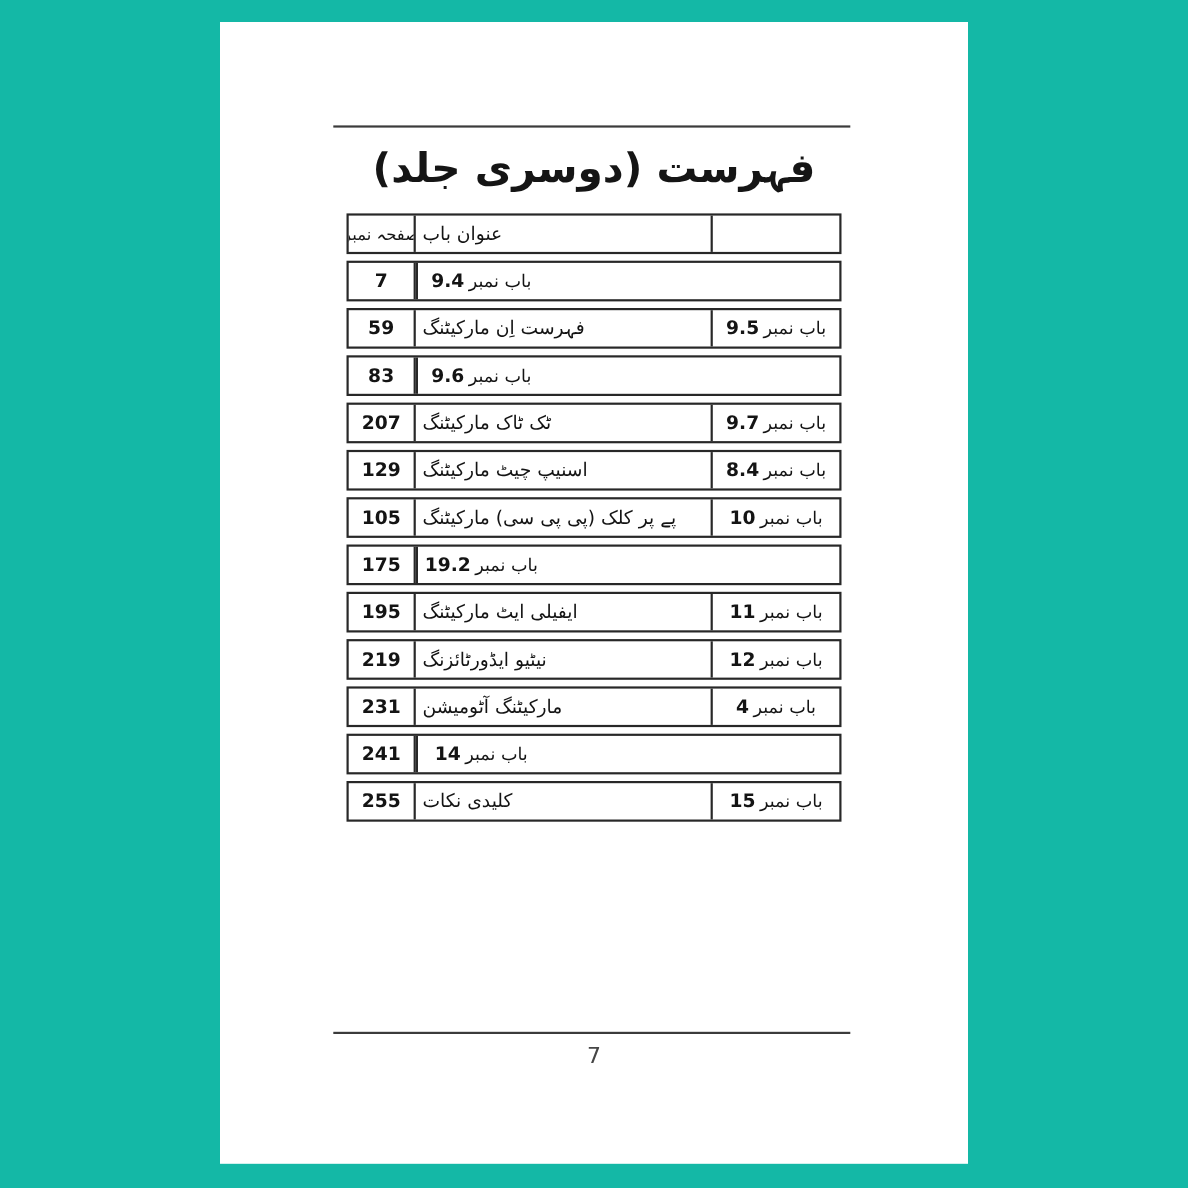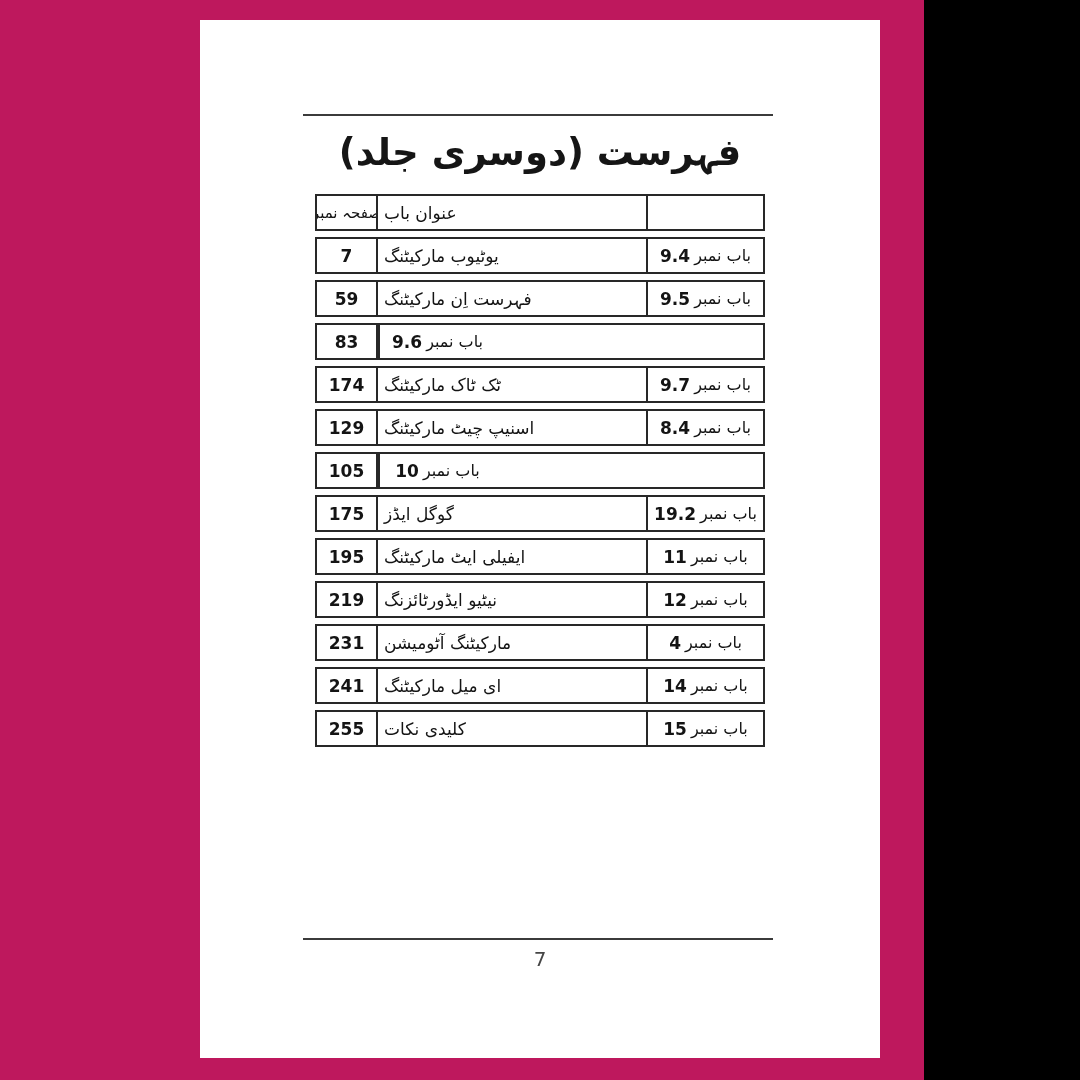--- a/index.html
+++ b/index.html
@@ -2,21 +2,21 @@
 <html lang="ur"><head>
 <meta charset="utf-8">
 <style>
   html, body {
     margin: 0; padding: 0;
     width: 1080px; height: 1080px;
     background: #000000;
     font-family: "DejaVu Sans", sans-serif;
     overflow: hidden;
   }
-  .stage { position: relative; width: 924px; height: 1080px; background: #be185d; }
+  .stage { position: relative; width: 1080px; height: 1080px; background: #14b8a6; }
   .page {
     position: absolute; left: 200px; top: 20px;
     width: 680px; height: 1038px;
     background: #ffffff;
   }
   .rule {
     position: absolute; left: 103px; width: 470px; height: 2px;
     background: #3b3b3b;
   }
   .top-rule { top: 94px; }
@@ -97,23 +97,20 @@
       <div class="row header-row">
         <div class="cell page-cell">صفحہ نمبر</div>
         <div class="cell title-cell">عنوان باب</div>
         <div class="cell chapter-cell"></div>
       </div>
 
   <div class="row">
     <div class="cell page-cell">
       <span>7</span>
     </div>
-    <div class="cell title-cell">
-      <span>یوٹیوب مارکیٹنگ</span>
-    </div>
     <div class="cell chapter-cell">
       <span>باب نمبر</span>
       <span class="chapter-num">9.4</span>
     </div>
   </div>
 
   <div class="row">
     <div class="cell page-cell">
       <span>59</span>
     </div>
@@ -131,21 +128,21 @@
       <span>83</span>
     </div>
     <div class="cell chapter-cell">
       <span>باب نمبر</span>
       <span class="chapter-num">9.6</span>
     </div>
   </div>
 
   <div class="row">
     <div class="cell page-cell">
-      <span>174</span>
+      <span>207</span>
     </div>
     <div class="cell title-cell">
       <span>ٹک ٹاک مارکیٹنگ</span>
     </div>
     <div class="cell chapter-cell">
       <span>باب نمبر</span>
       <span class="chapter-num">9.7</span>
     </div>
   </div>
 
@@ -159,33 +156,33 @@
     <div class="cell chapter-cell">
       <span>باب نمبر</span>
       <span class="chapter-num">8.4</span>
     </div>
   </div>
 
   <div class="row">
     <div class="cell page-cell">
       <span>105</span>
     </div>
+    <div class="cell title-cell">
+      <span>پے پر کلک (پی پی سی) مارکیٹنگ</span>
+    </div>
     <div class="cell chapter-cell">
       <span>باب نمبر</span>
       <span class="chapter-num">10</span>
     </div>
   </div>
 
   <div class="row">
     <div class="cell page-cell">
       <span>175</span>
     </div>
-    <div class="cell title-cell">
-      <span>گوگل ایڈز</span>
-    </div>
     <div class="cell chapter-cell">
       <span>باب نمبر</span>
       <span class="chapter-num">19.2</span>
     </div>
   </div>
 
   <div class="row">
     <div class="cell page-cell">
       <span>195</span>
     </div>
@@ -221,23 +218,20 @@
     <div class="cell chapter-cell">
       <span>باب نمبر</span>
       <span class="chapter-num">4</span>
     </div>
   </div>
 
   <div class="row">
     <div class="cell page-cell">
       <span>241</span>
     </div>
-    <div class="cell title-cell">
-      <span>ای میل مارکیٹنگ</span>
-    </div>
     <div class="cell chapter-cell">
       <span>باب نمبر</span>
       <span class="chapter-num">14</span>
     </div>
   </div>
 
   <div class="row">
     <div class="cell page-cell">
       <span>255</span>
     </div>

